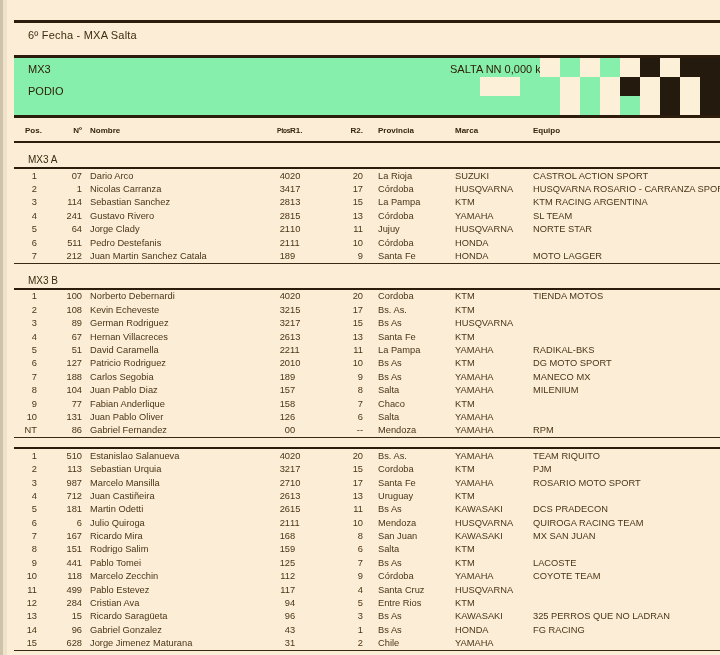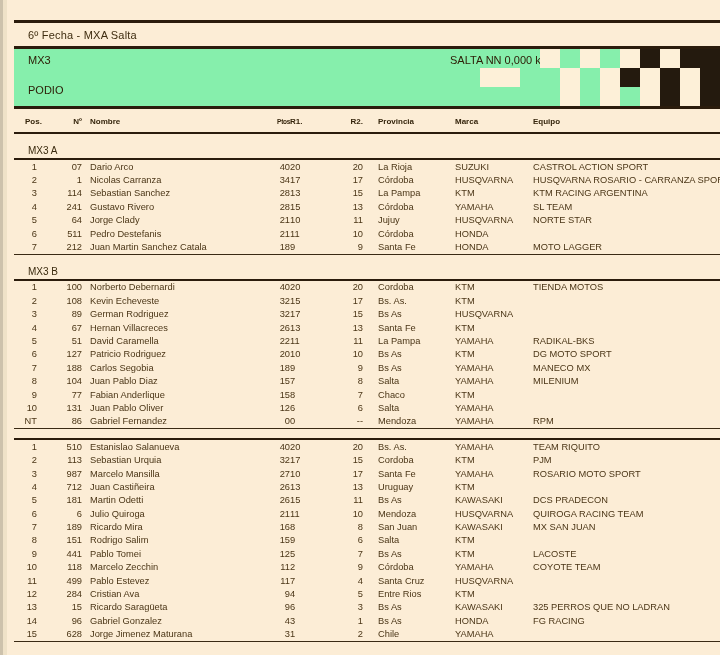--- a/index.html
+++ b/index.html
@@ -14,35 +14,35 @@
   .edge-strip  { position:absolute; left:0; top:0; width:3px; height:655px; background:#cdc2ac; }
   .edge-strip2 { position:absolute; left:3px; top:0; width:4px; height:655px; background:#efe2c8; }
 
   .content { position:absolute; left:14px; top:0; width:706px; }
 
   .rule-heavy { height:3px; background:#2b1c0c; }
   .rule-med   { height:2px; background:#2b1c0c; }
   .rule-thin  { height:1px; background:#3a2a14; }
 
   .page-title {
-    height:23px; line-height:24px;
+    height:32px; line-height:24px;
     font-size:11px; color:#3f2d10;
     padding-left:14px;
   }
   .page-title .sp { letter-spacing:0.2px; }
 
   .banner {
     position:relative;
     height:63px;
     background:#86efac;
     border-top:3px solid #2b1c0c;
     border-bottom:3px solid #2b1c0c;
   }
   .banner-cat   { position:absolute; left:14px;  top:5px;  font-size:11px; color:#2e2008; }
-  .banner-sub   { position:absolute; left:14px;  top:35px; font-size:11px; color:#2e2008; }
+  .banner-sub   { position:absolute; left:14px;  top:27px; font-size:11px; color:#2e2008; }
   .banner-track { position:absolute; left:436px; top:5px;  font-size:11px; color:#2e2008; }
 
   .checker {
     position:absolute; right:0; top:0;
     width:260px; height:57px;
     display:grid;
     grid-template-columns:repeat(13,20px);
     grid-template-rows:repeat(3,19px);
   }
   .checker .cell-c { background:#fdf0d8; }
@@ -430,21 +430,21 @@
           <div class="col-nombre">Julio Quiroga</div>
           <div class="col-ptos">21</div>
           <div class="col-r1">11</div>
           <div class="col-r2">10</div>
           <div class="col-prov">Mendoza</div>
           <div class="col-marca">HUSQVARNA</div>
           <div class="col-equipo">QUIROGA RACING TEAM</div>
         </div>
         <div class="grid-row result-row">
           <div class="col-pos">7</div>
-          <div class="col-num">189</div>
+          <div class="col-num">167</div>
           <div class="col-nombre">Ricardo Mira</div>
           <div class="col-ptos">16</div>
           <div class="col-r1">8</div>
           <div class="col-r2">8</div>
           <div class="col-prov">San Juan</div>
           <div class="col-marca">KAWASAKI</div>
           <div class="col-equipo">MX SAN JUAN</div>
         </div>
         <div class="grid-row result-row">
           <div class="col-pos">8</div>

